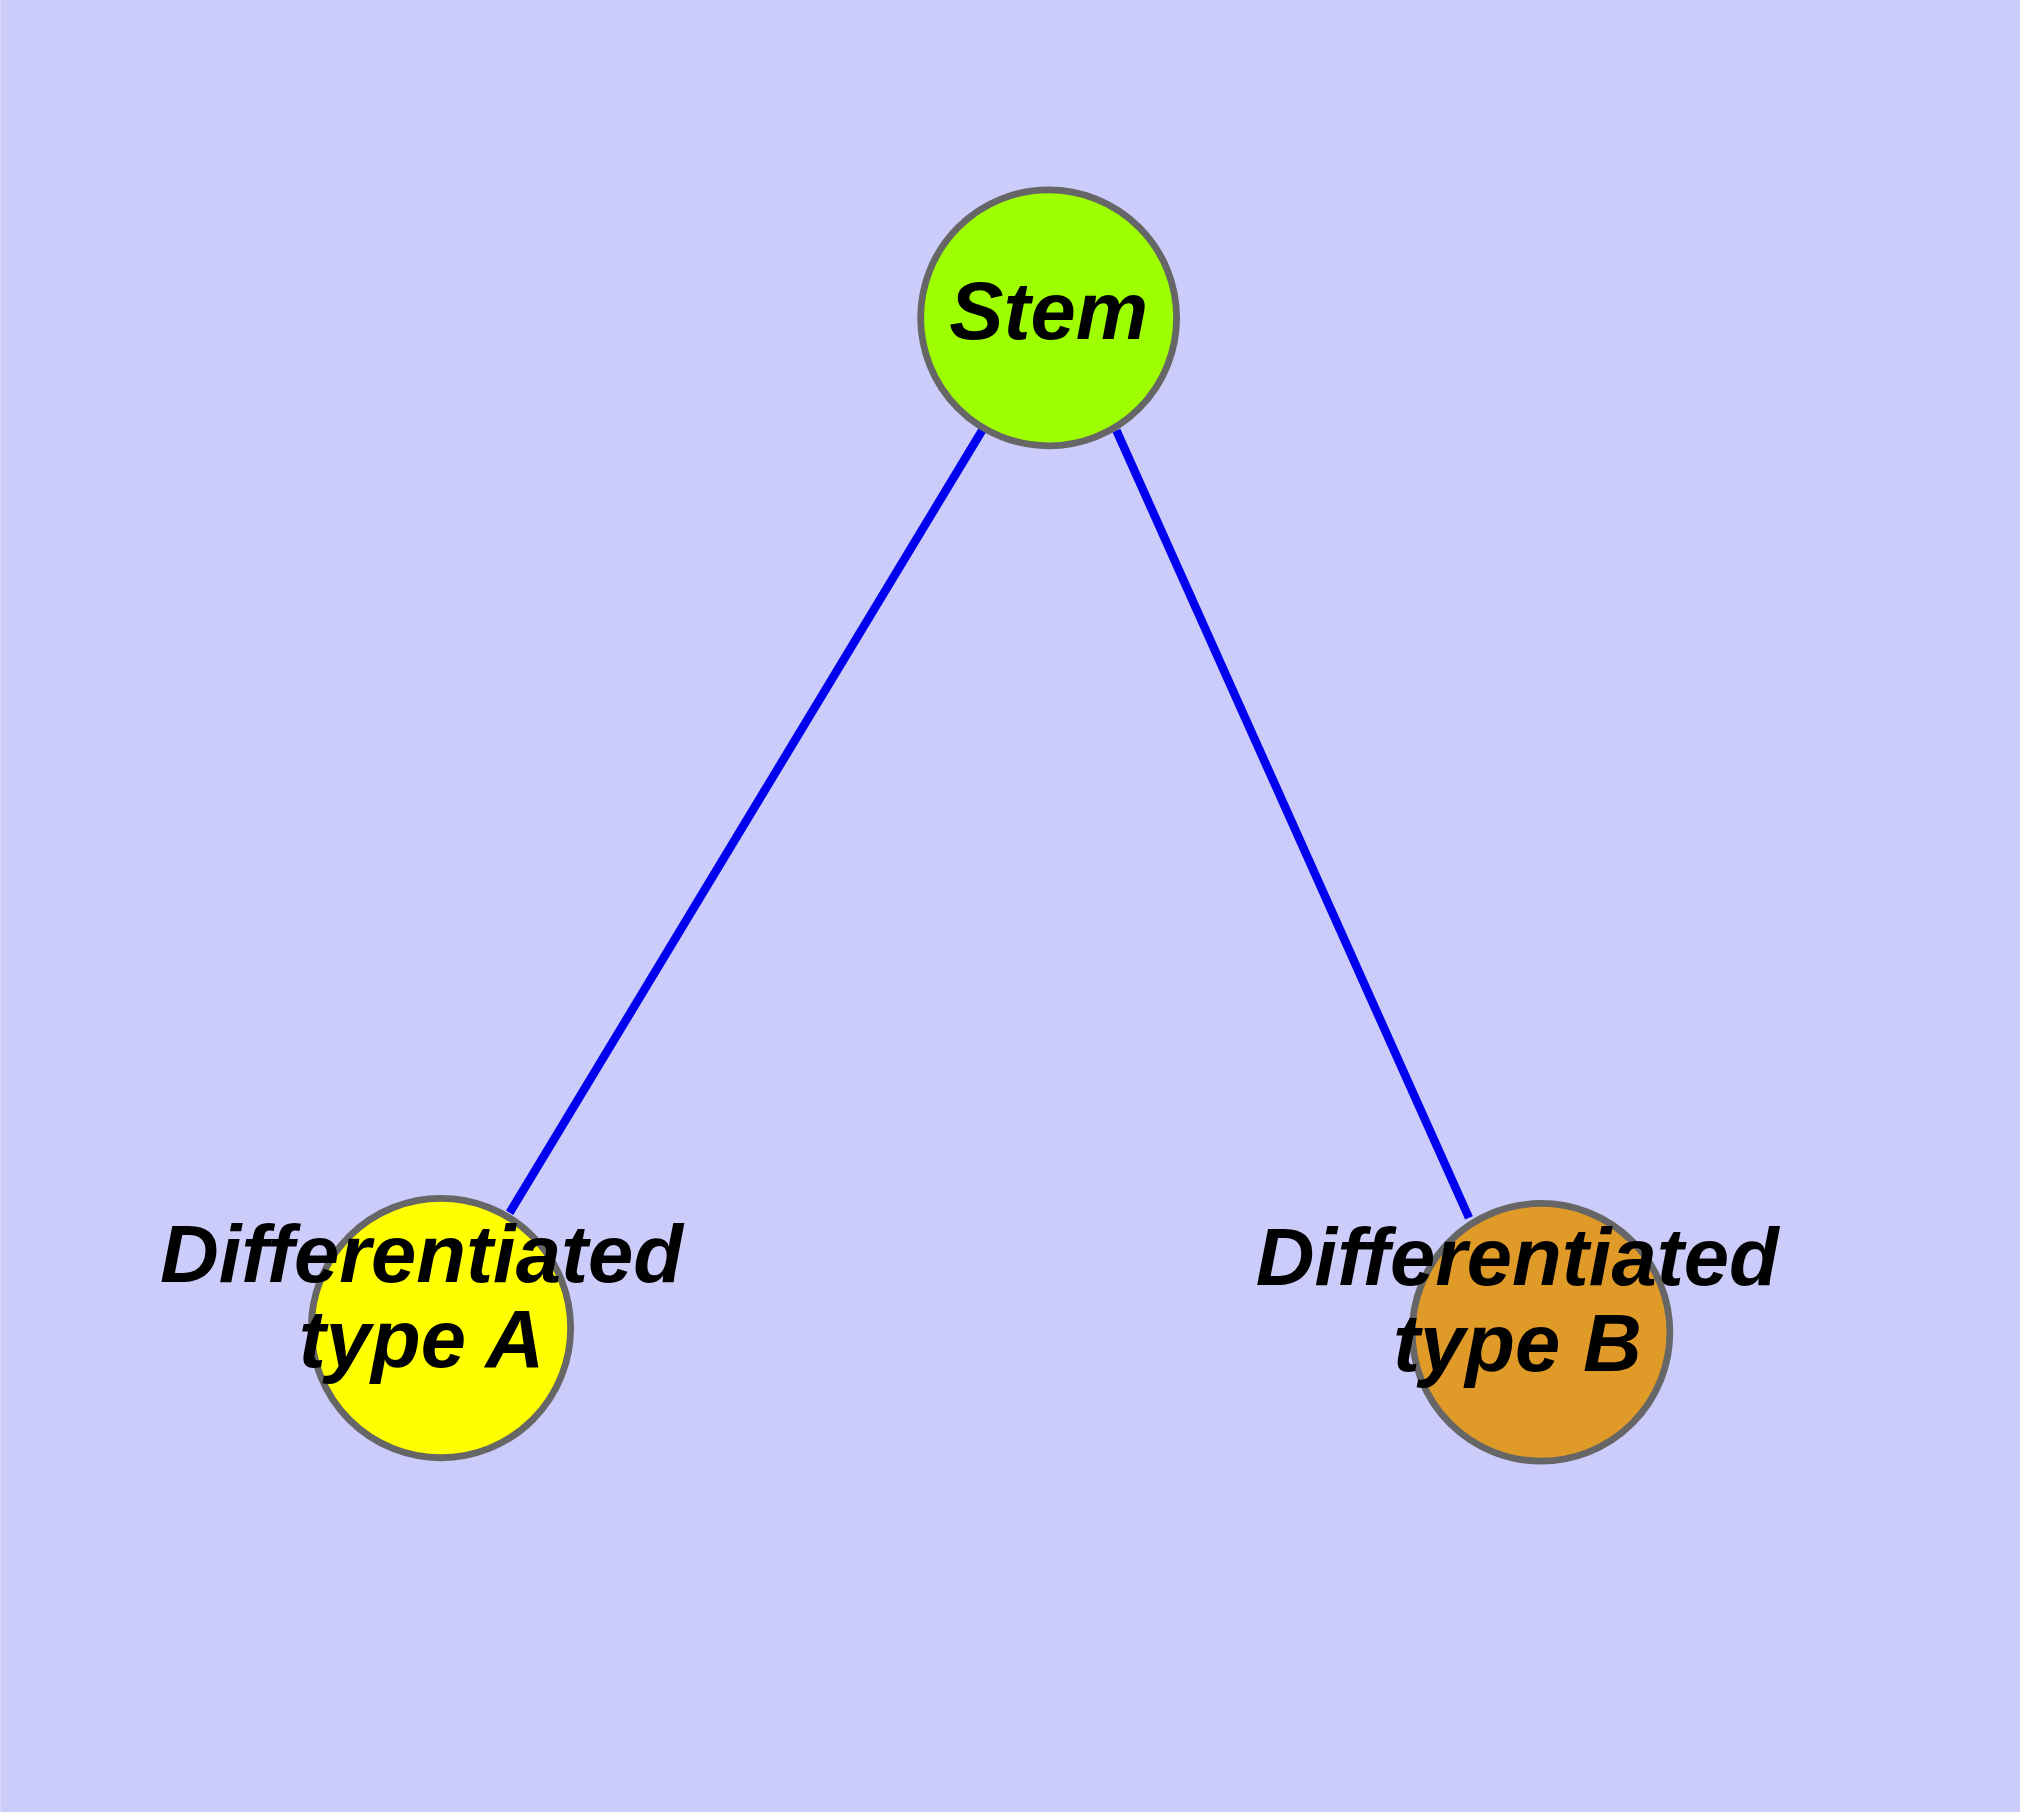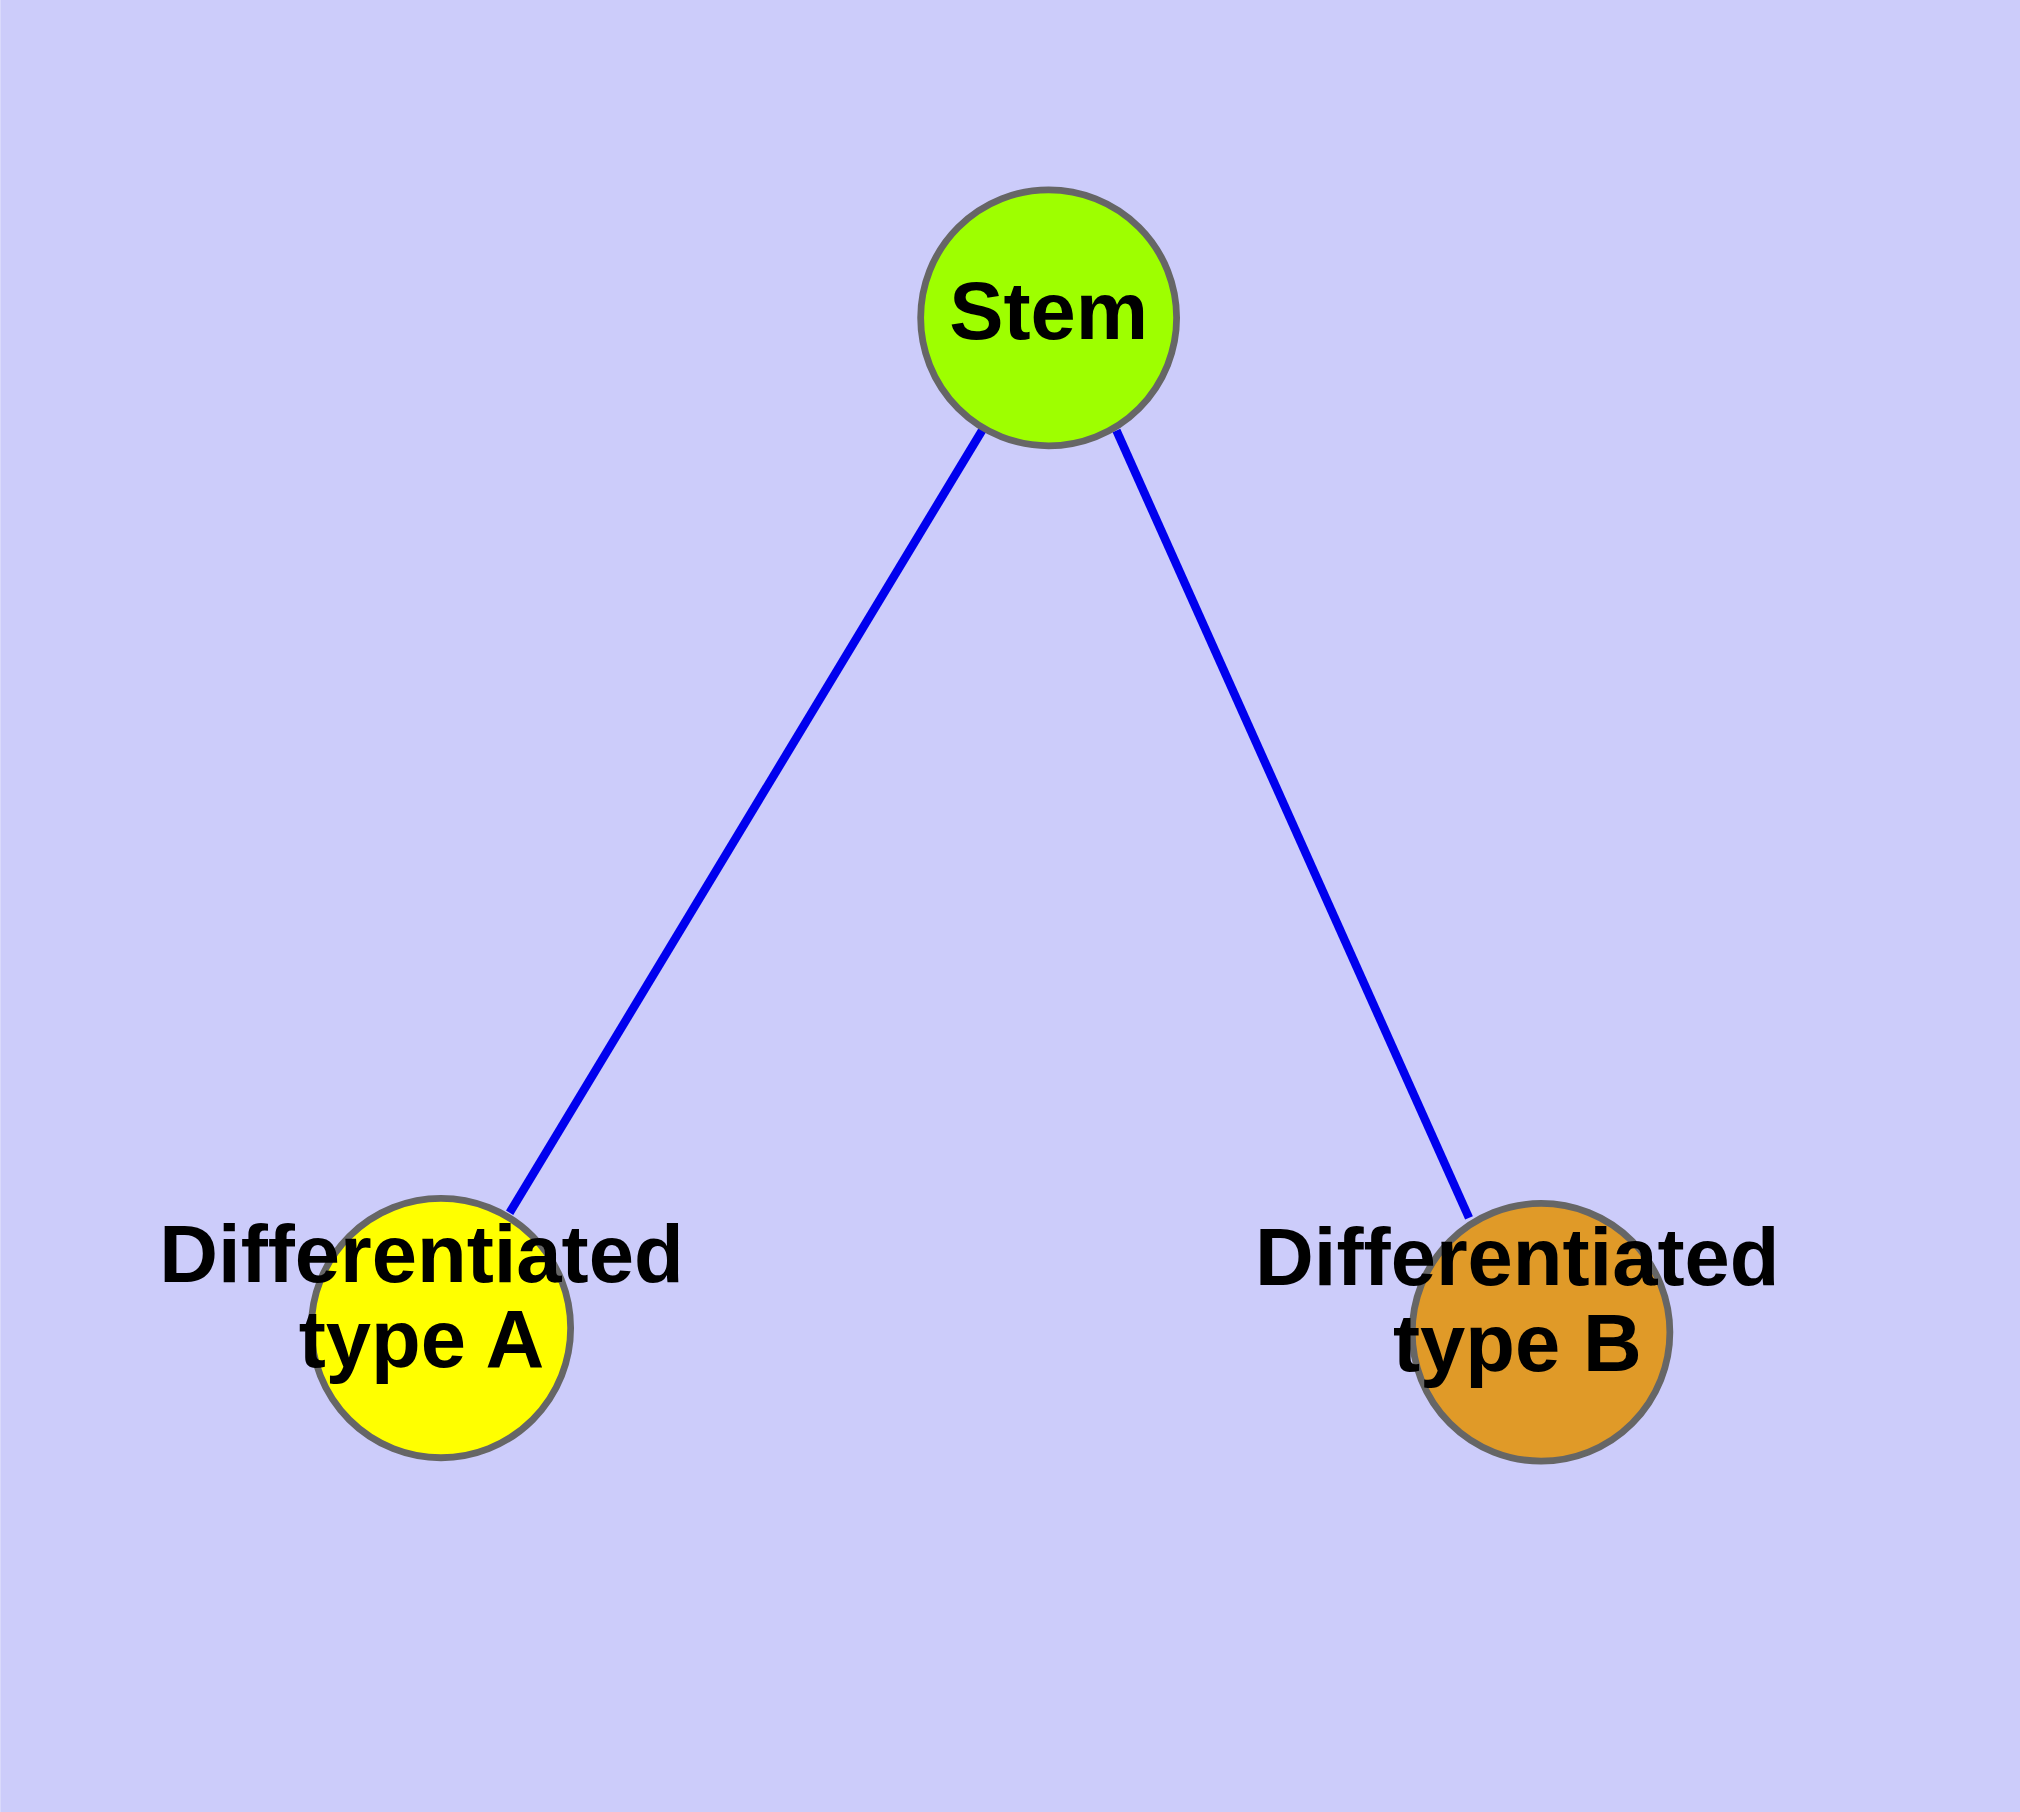--- a/index.html
+++ b/index.html
@@ -7,20 +7,21 @@
     margin: 0;
     padding: 0;
     background: #ffffff;
   }
   #canvas {
     position: relative;
     width: 2021px;
     height: 1812px;
     overflow: hidden;
     font-family: "Liberation Sans", sans-serif;
+    font-style: italic;
   }
   #graph-svg {
     position: absolute;
     top: 0;
     left: 0;
     width: 2021px;
     height: 1812px;
     display: block;
   }
   .node-label {

